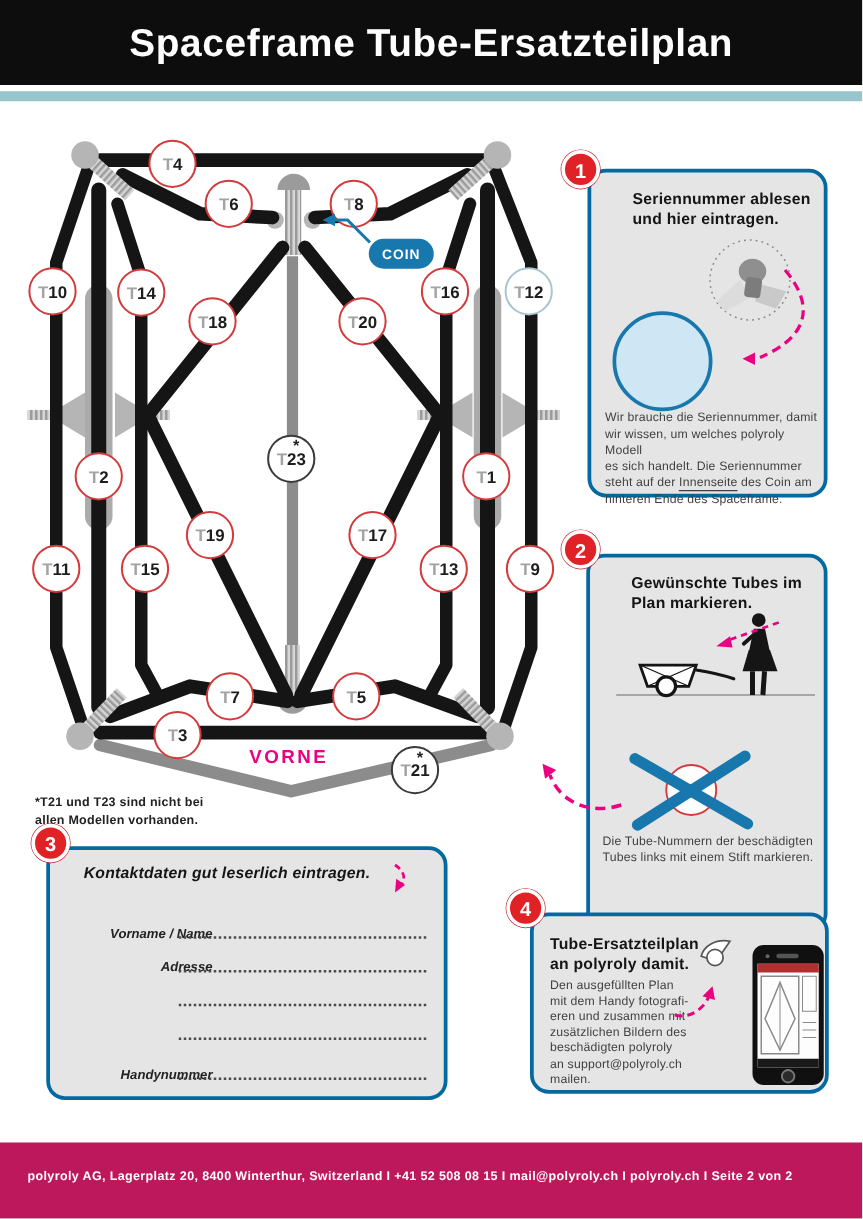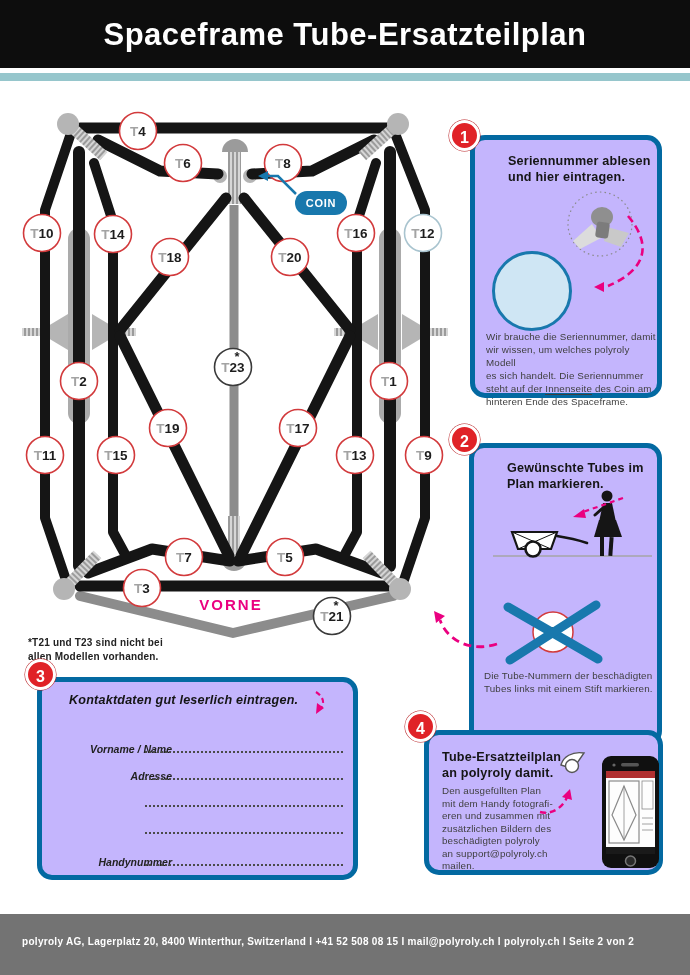--- a/index.html
+++ b/index.html
@@ -5,27 +5,27 @@
   html,body{margin:0;padding:0;background:#ffffff;}
   *{box-sizing:border-box;}
   #page{position:relative;width:690px;height:975px;background:#fff;overflow:hidden;
         font-family:"Liberation Sans",sans-serif;}
   
   .header-bar{position:absolute;left:0;top:0;width:690px;height:68px;background:#0d0d0d;}
   .header-title{position:absolute;left:0;top:0;width:690px;height:53px;line-height:70px;
         text-align:center;color:#fff;font-size:31px;font-weight:bold;letter-spacing:.5px;}
   .teal-stripe{position:absolute;left:0;top:73px;width:690px;height:8px;background:#96c6cc;}
   
-  .footer-bar{position:absolute;left:0;top:914px;width:690px;height:61px;background:#737373;}
+  .footer-bar{position:absolute;left:0;top:914px;width:690px;height:61px;background:#be185d;}
   .footer-text{position:absolute;left:22px;top:22px;color:#fff;font-size:10px;font-weight:bold;letter-spacing:.3px;}
   
   #frame-svg{position:absolute;left:0;top:0;width:460px;height:690px;}
   #deco-svg{position:absolute;left:0;top:0;width:690px;height:975px;pointer-events:none;}
   
-  .ibox{position:absolute;background:#c4b5fd;border:5px solid #0369a1;border-radius:15px;}
+  .ibox{position:absolute;background:#e5e5e5;border:3px solid #0369a1;border-radius:15px;}
   .badge{position:absolute;width:31px;height:31px;border:3px solid #fff;border-radius:50%;
         background:#e02227;color:#fff;font-weight:bold;font-size:16px;text-align:center;
         line-height:30px;box-shadow:0 0 0 .5px #b71b1f;}
   .box-heading{position:absolute;font-size:12.6px;font-weight:bold;color:#151515;
         line-height:16px;letter-spacing:.2px;white-space:pre-line;}
   .box-body{position:absolute;font-size:9.8px;color:#3f3f3f;line-height:13px;
         letter-spacing:.15px;white-space:pre-line;}
   .u{border-bottom:1px solid #3f3f3f;}
   
   .serial-circle{position:absolute;left:17px;top:111px;width:80px;height:80px;border-radius:50%;

